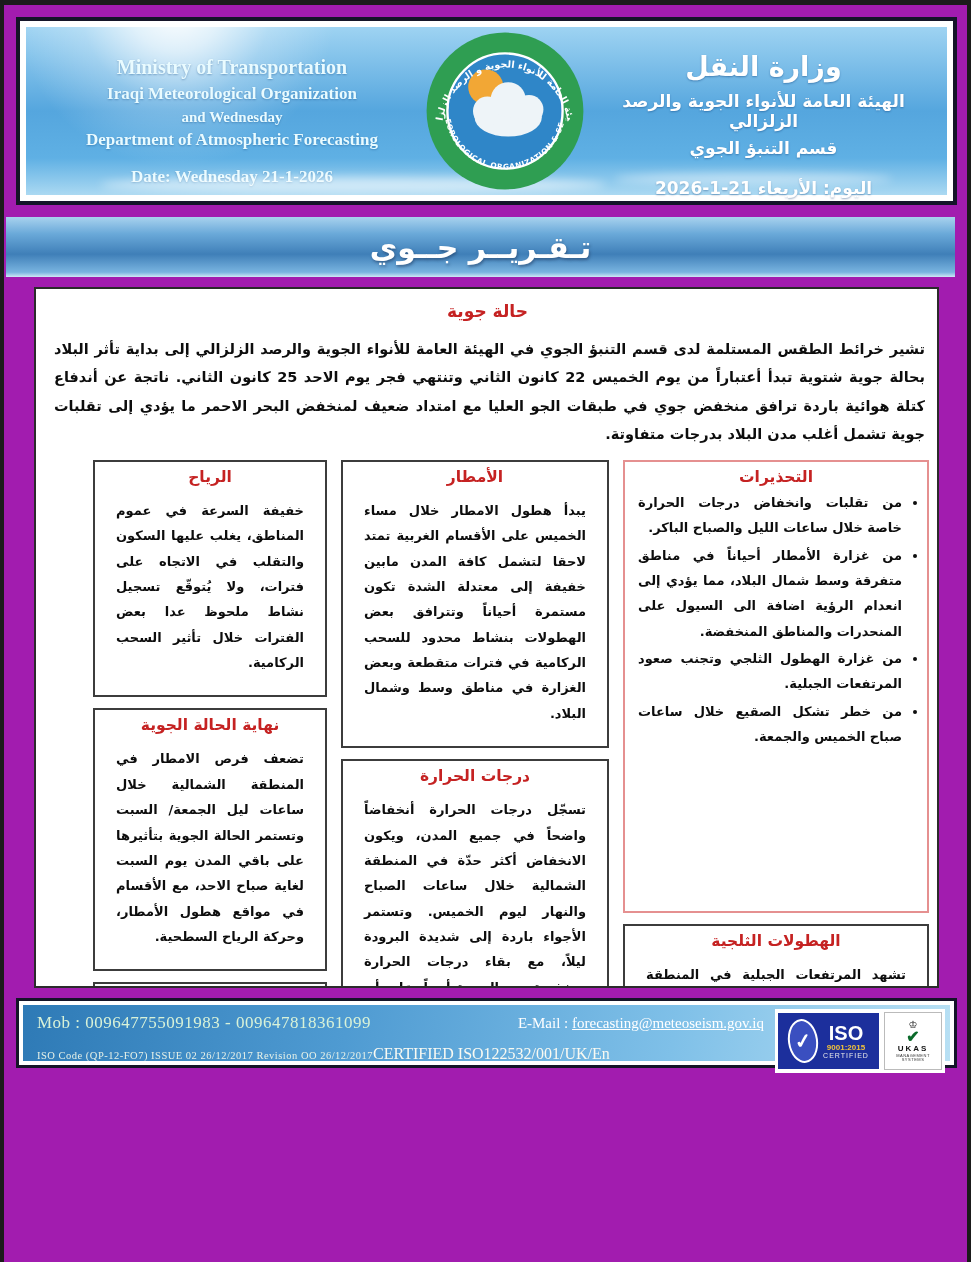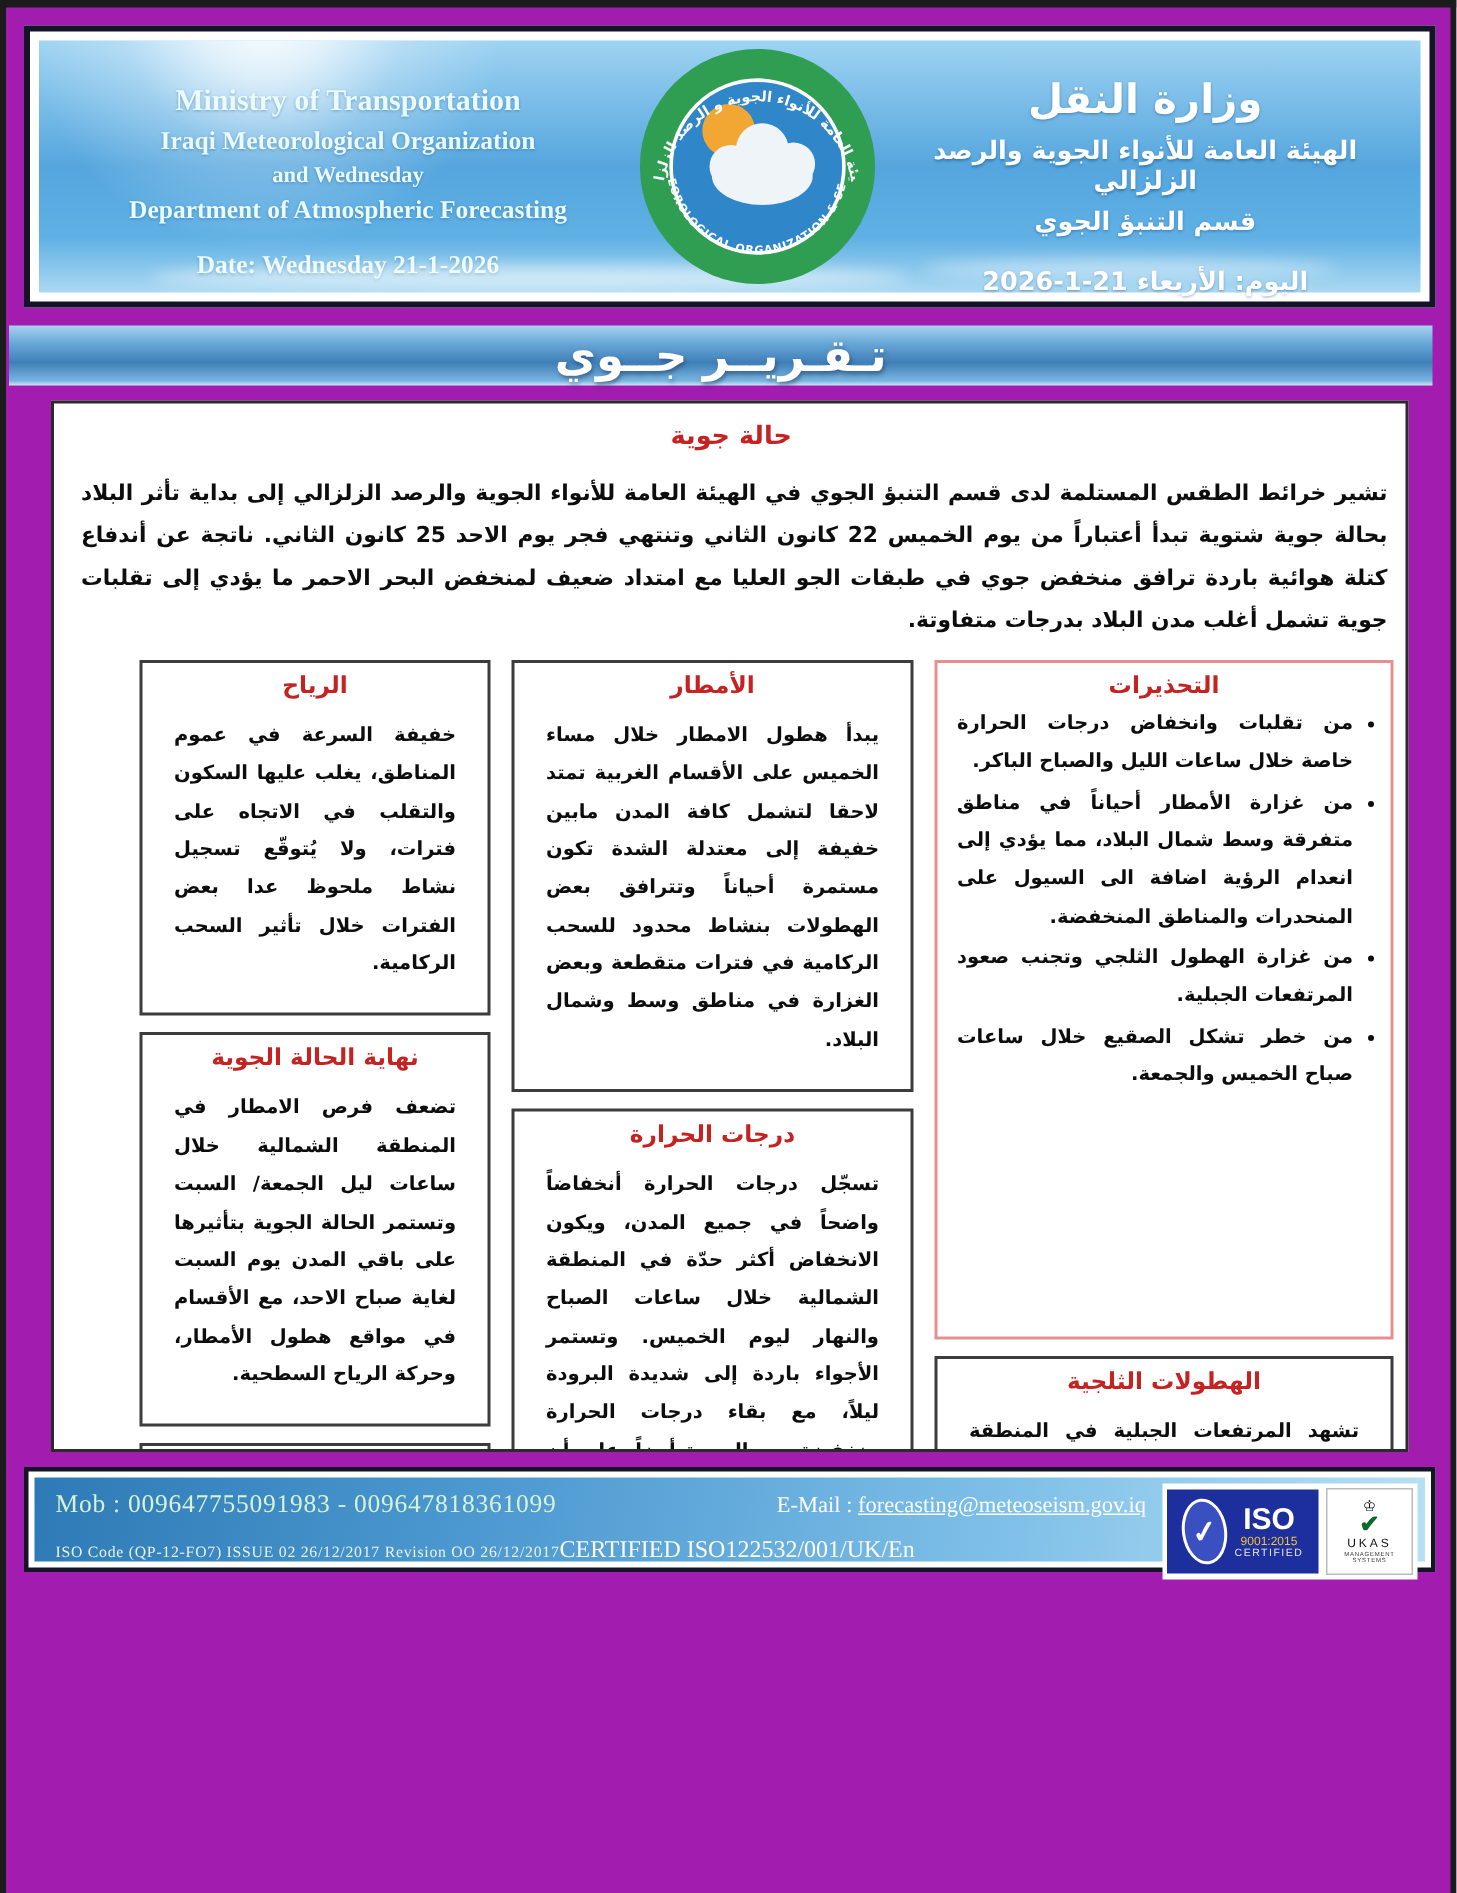--- a/index.html
+++ b/index.html
@@ -29,21 +29,21 @@
   .h-left .l4{font-size:17px;}
   .h-left .l5{font-size:17px;margin-top:12px;}
   .h-logo{width:178px;display:flex;justify-content:center;align-items:flex-start;padding-top:4px;position:relative;z-index:2;}
   .h-right{flex:1;text-align:center;color:#ffffff;padding:24px 14px 0 0;font-weight:bold;direction:rtl;
     text-shadow:0 1px 2px rgba(0,50,110,0.4);}
   .h-right .a1{font-size:27px;}
   .h-right .a2{font-size:17px;margin-top:9px;}
   .h-right .a3{font-size:17px;margin-top:7px;}
   .h-right .a4{font-size:17px;margin-top:20px;}
   
-  .banner{margin:12px 12px 0 2px;height:40px;
+  .banner{margin:12px 12px 0 2px;height:60px;
     background:linear-gradient(180deg,#a8d2ee 0%,#6aa9d9 28%,#3f7fb8 62%,#79b4e0 92%,#cfe8f6 100%);
     display:flex;align-items:center;justify-content:center;}
   .banner .t{color:#fff;font-size:30px;font-weight:bold;letter-spacing:2px;
     text-shadow:1px 2px 3px rgba(35,65,105,0.6);}
   
   .main{margin:10px 28px 0 30px;border:2px solid #2b2b2b;background:#fff;
     box-sizing:border-box;height:701px;padding:10px 8px 8px 10px;overflow:hidden;}
   .main-heading{color:#c52222;font-size:17px;font-weight:bold;text-align:center;margin:2px 0 14px;}
   .intro{direction:rtl;text-align:justify;font-weight:bold;font-size:14.5px;line-height:1.95;
     color:#0d0d0d;margin:0 4px 12px 8px;}
@@ -73,27 +73,27 @@
   .f-iso{font-size:10.5px;color:#e8f2e8;letter-spacing:0.5px;}
   .f-cert{font-size:16px;color:#fafaf2;}
   .badges{position:absolute;right:5px;top:4px;width:170px;height:64px;background:#ffffff;
     display:flex;align-items:center;gap:5px;padding:3px;box-sizing:border-box;}
   .badge-iso{flex:1;height:56px;background:#1c2f9c;color:#fff;display:flex;align-items:center;
     justify-content:center;gap:5px;font-family:"Liberation Sans",sans-serif;}
   .iso-oval{width:26px;height:40px;border:2px solid #fff;border-radius:50%;display:flex;
     align-items:center;justify-content:center;color:#fff;font-size:20px;font-weight:bold;transform:rotate(-8deg);background:#3a4fc0;}
   .iso-txt{display:flex;flex-direction:column;align-items:center;line-height:1.05;}
   .iso-txt .b1{font-size:20px;font-weight:bold;}
-  .iso-txt .b2{font-size:8px;color:#f2c23a;font-weight:normal;}
+  .iso-txt .b2{font-size:8px;color:#f2c23a;font-weight:bold;}
   .iso-txt .b3{font-size:7px;color:#e8e8e8;letter-spacing:1px;}
   .badge-ukas{width:56px;height:56px;background:#fff;border:1px solid #bbb;display:flex;flex-direction:column;
     align-items:center;justify-content:center;line-height:1;font-family:"Liberation Sans",sans-serif;}
   .ukas-crown{font-size:10px;color:#111;}
   .ukas-check{font-size:16px;color:#0a6a2a;font-weight:bold;margin:-1px 0;}
-  .ukas-name{font-size:8px;font-weight:normal;letter-spacing:2px;color:#111;margin-top:1px;}
+  .ukas-name{font-size:8px;font-weight:bold;letter-spacing:2px;color:#111;margin-top:1px;}
   .ukas-sub{font-size:4px;color:#333;letter-spacing:0.5px;text-align:center;margin-top:1px;}
 </style>
 </head>
 <body>
 
 <div class="page">
 
   <div class="header-frame">
     <div class="sky">
       <div class="h-left">

